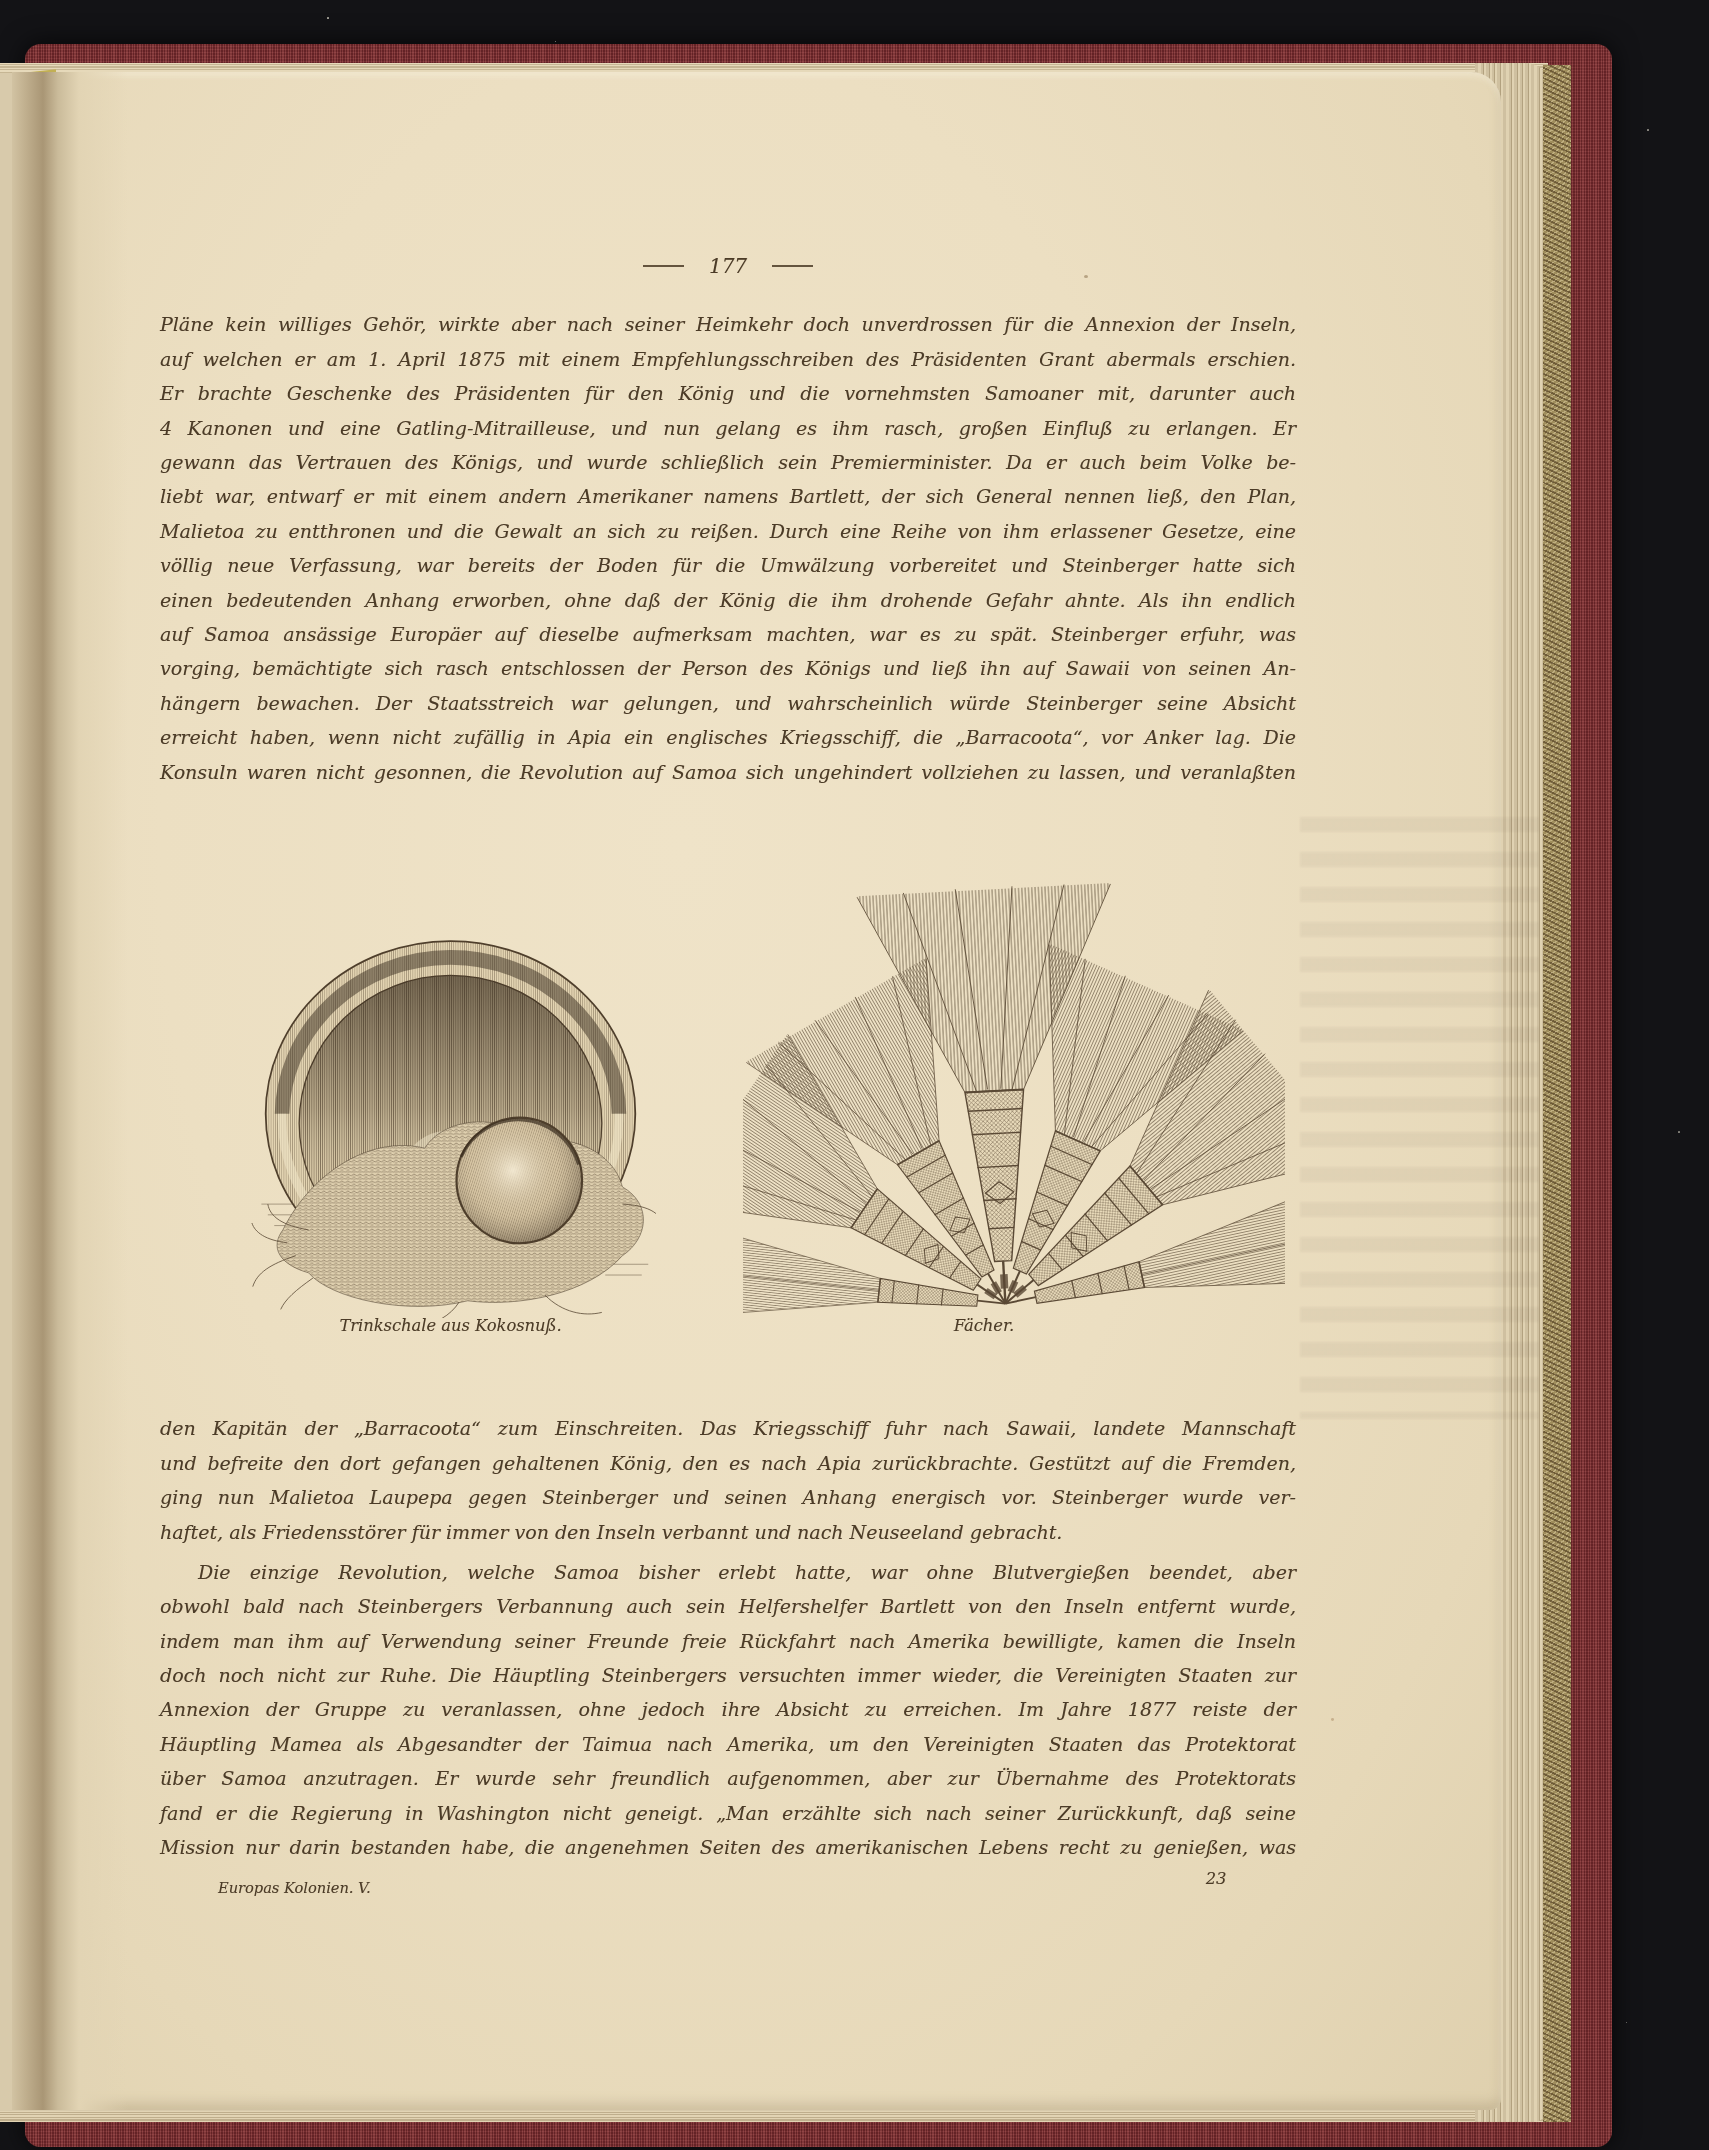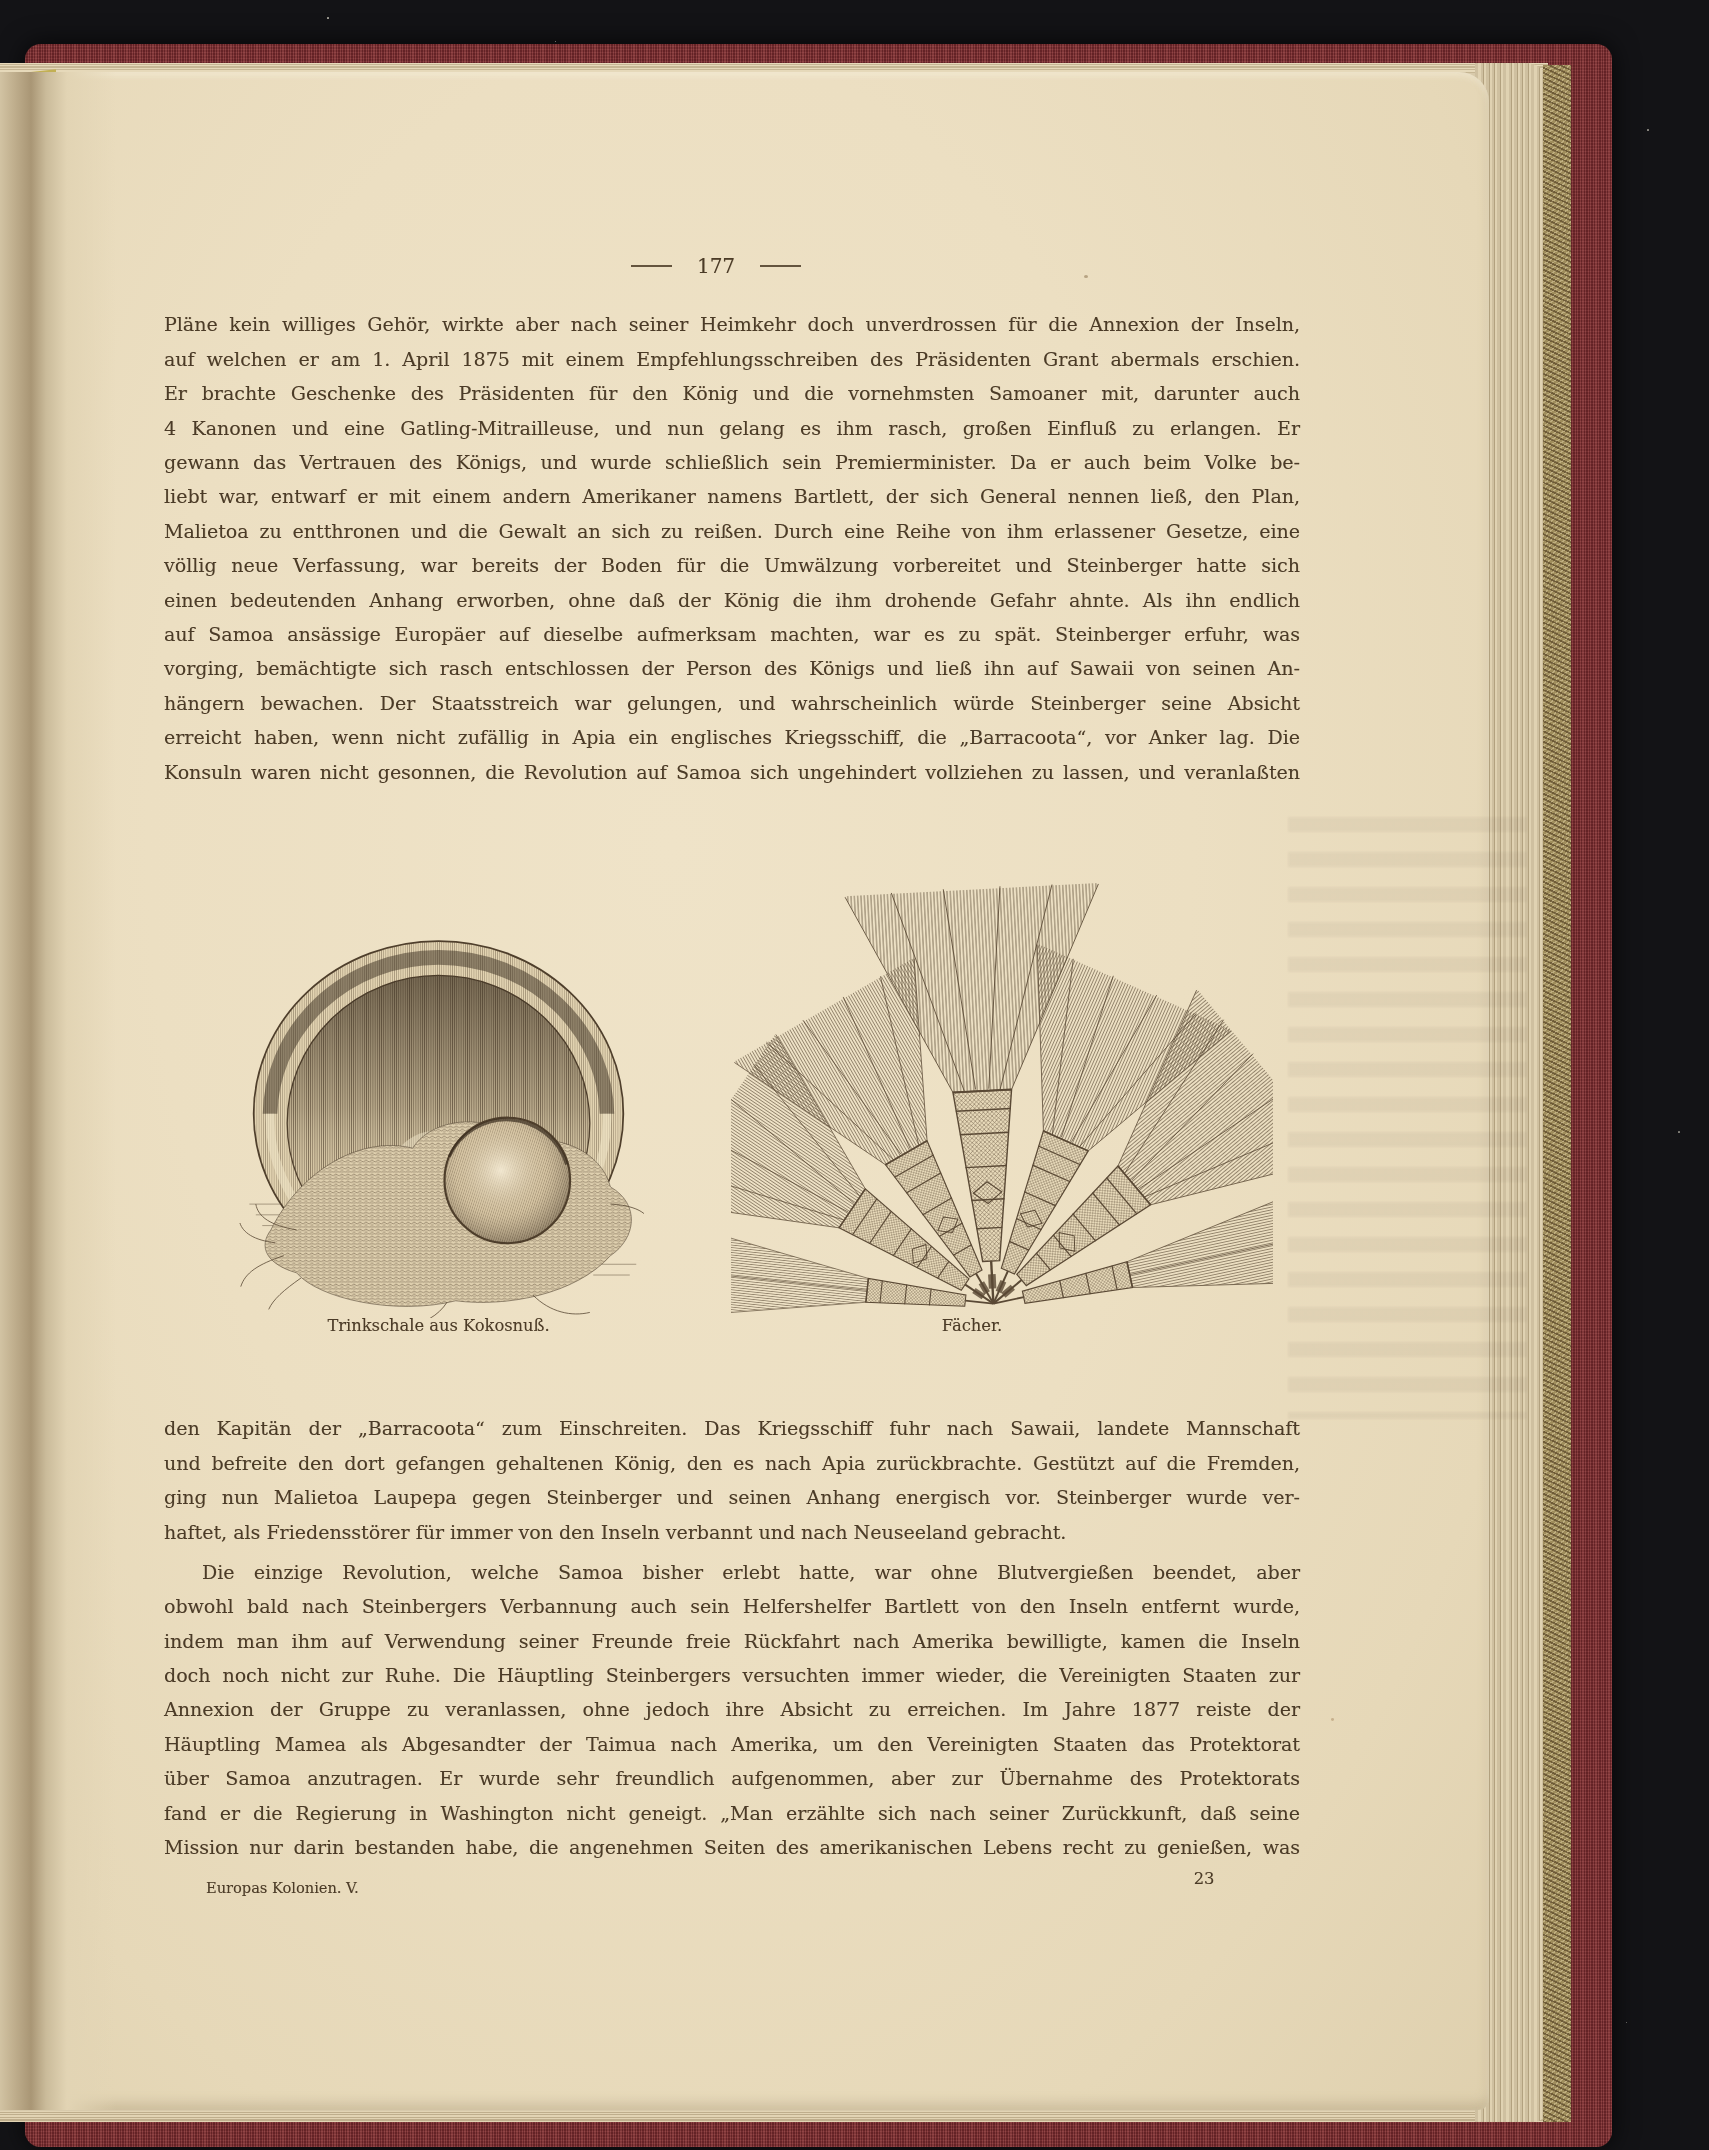--- a/index.html
+++ b/index.html
@@ -21,35 +21,35 @@
     background:repeating-linear-gradient(0deg,#c6b694 0 1.3px,#e6d9ba 1.3px 2.6px);}
   #stack .bottom-lines{position:absolute;left:0;bottom:0;width:100%;height:11.2px;
     background:repeating-linear-gradient(0deg,#e2d4b4 0 1.3px,#bfae8c 1.3px 2.6px);}
   #marble{position:absolute;left:1543px;top:65px;width:28px;height:2057px;
     background-color:#9f8d5c;
     background-image:
       repeating-linear-gradient(25deg, rgba(70,50,25,.55) 0 1.7px, transparent 1.7px 4.7px),
       repeating-linear-gradient(-35deg, rgba(224,209,164,.5) 0 1.3px, transparent 1.3px 3.9px);}
   #gilt{position:absolute;left:24px;top:71px;width:32px;height:11.2px;background:#c2b054;
     transform:skewY(-6deg);}
-  #page{position:absolute;left:0;top:72px;width:1489px;height:2038px;
+  #page{position:absolute;left:12px;top:72px;width:1489px;height:2038px;
     border-radius:0 30px 11.2px 0;
     background:radial-gradient(ellipse at 45% 38%, #efe3c8 0%, #ecdfc2 45%, #e6d8b8 78%, #dfd0ae 100%);
-    box-shadow:inset 0 -6.9px 11.2px rgba(120,100,70,.22), inset 0 3.4px 6px rgba(255,250,235,.45);}
+    box-shadow:inset 0 -6.9px 11.2px rgba(120,100,70,.22), inset 0 3.4px 6px rgba(255,250,235,.45);font-style:italic;}
   #gutter{position:absolute;left:0;top:0;width:116px;height:100%;
     background:linear-gradient(90deg,#d2c3a3 0%,#c1b08f 13px,#a99675 31px,#cabb9a 46px,
                #e2d4b4 67px, rgba(230,216,184,0) 116px);}
   #ghost{position:absolute;left:1288px;top:745px;width:239px;height:602px;
     background:repeating-linear-gradient(180deg, rgba(110,95,70,.07) 0 14.6px, transparent 14.6px 35px);
     filter:blur(1.3px);}
   .speck{position:absolute;border-radius:50%;}
   
   .ink{color:#4b3b27;text-shadow:0.3px 0.4px 0 rgba(80,62,40,.32);}
   .tl{position:absolute;left:148px;width:1136px;height:34px;line-height:34px;font-size:19px;
-      text-align:justify;text-align-last:justify;white-space:nowrap;margin-left:16px;}
+      text-align:justify;text-align-last:justify;white-space:nowrap;}
   .tl.nojust{text-align-last:left;}
   .tl.indent{padding-left:38px;width:1098px;}
   #hdr{position:absolute;left:148px;top:179px;width:1136px;height:30px;
        display:flex;align-items:center;justify-content:center;gap:25px;}
   #hdr .rule{display:inline-block;width:41px;height:1.7px;background:#4b3b27;opacity:.85;}
   #hdr .num{font-size:20px;line-height:30px;}
   .caption{position:absolute;height:26px;line-height:26px;font-size:16.3px;text-align:center;}
   #cap1{left:232px;top:1241px;width:413px;}
   #cap2{left:731px;top:1241px;width:482px;}
   #footer{position:absolute;left:206px;top:1804px;height:24px;line-height:24px;font-size:14.6px;}

